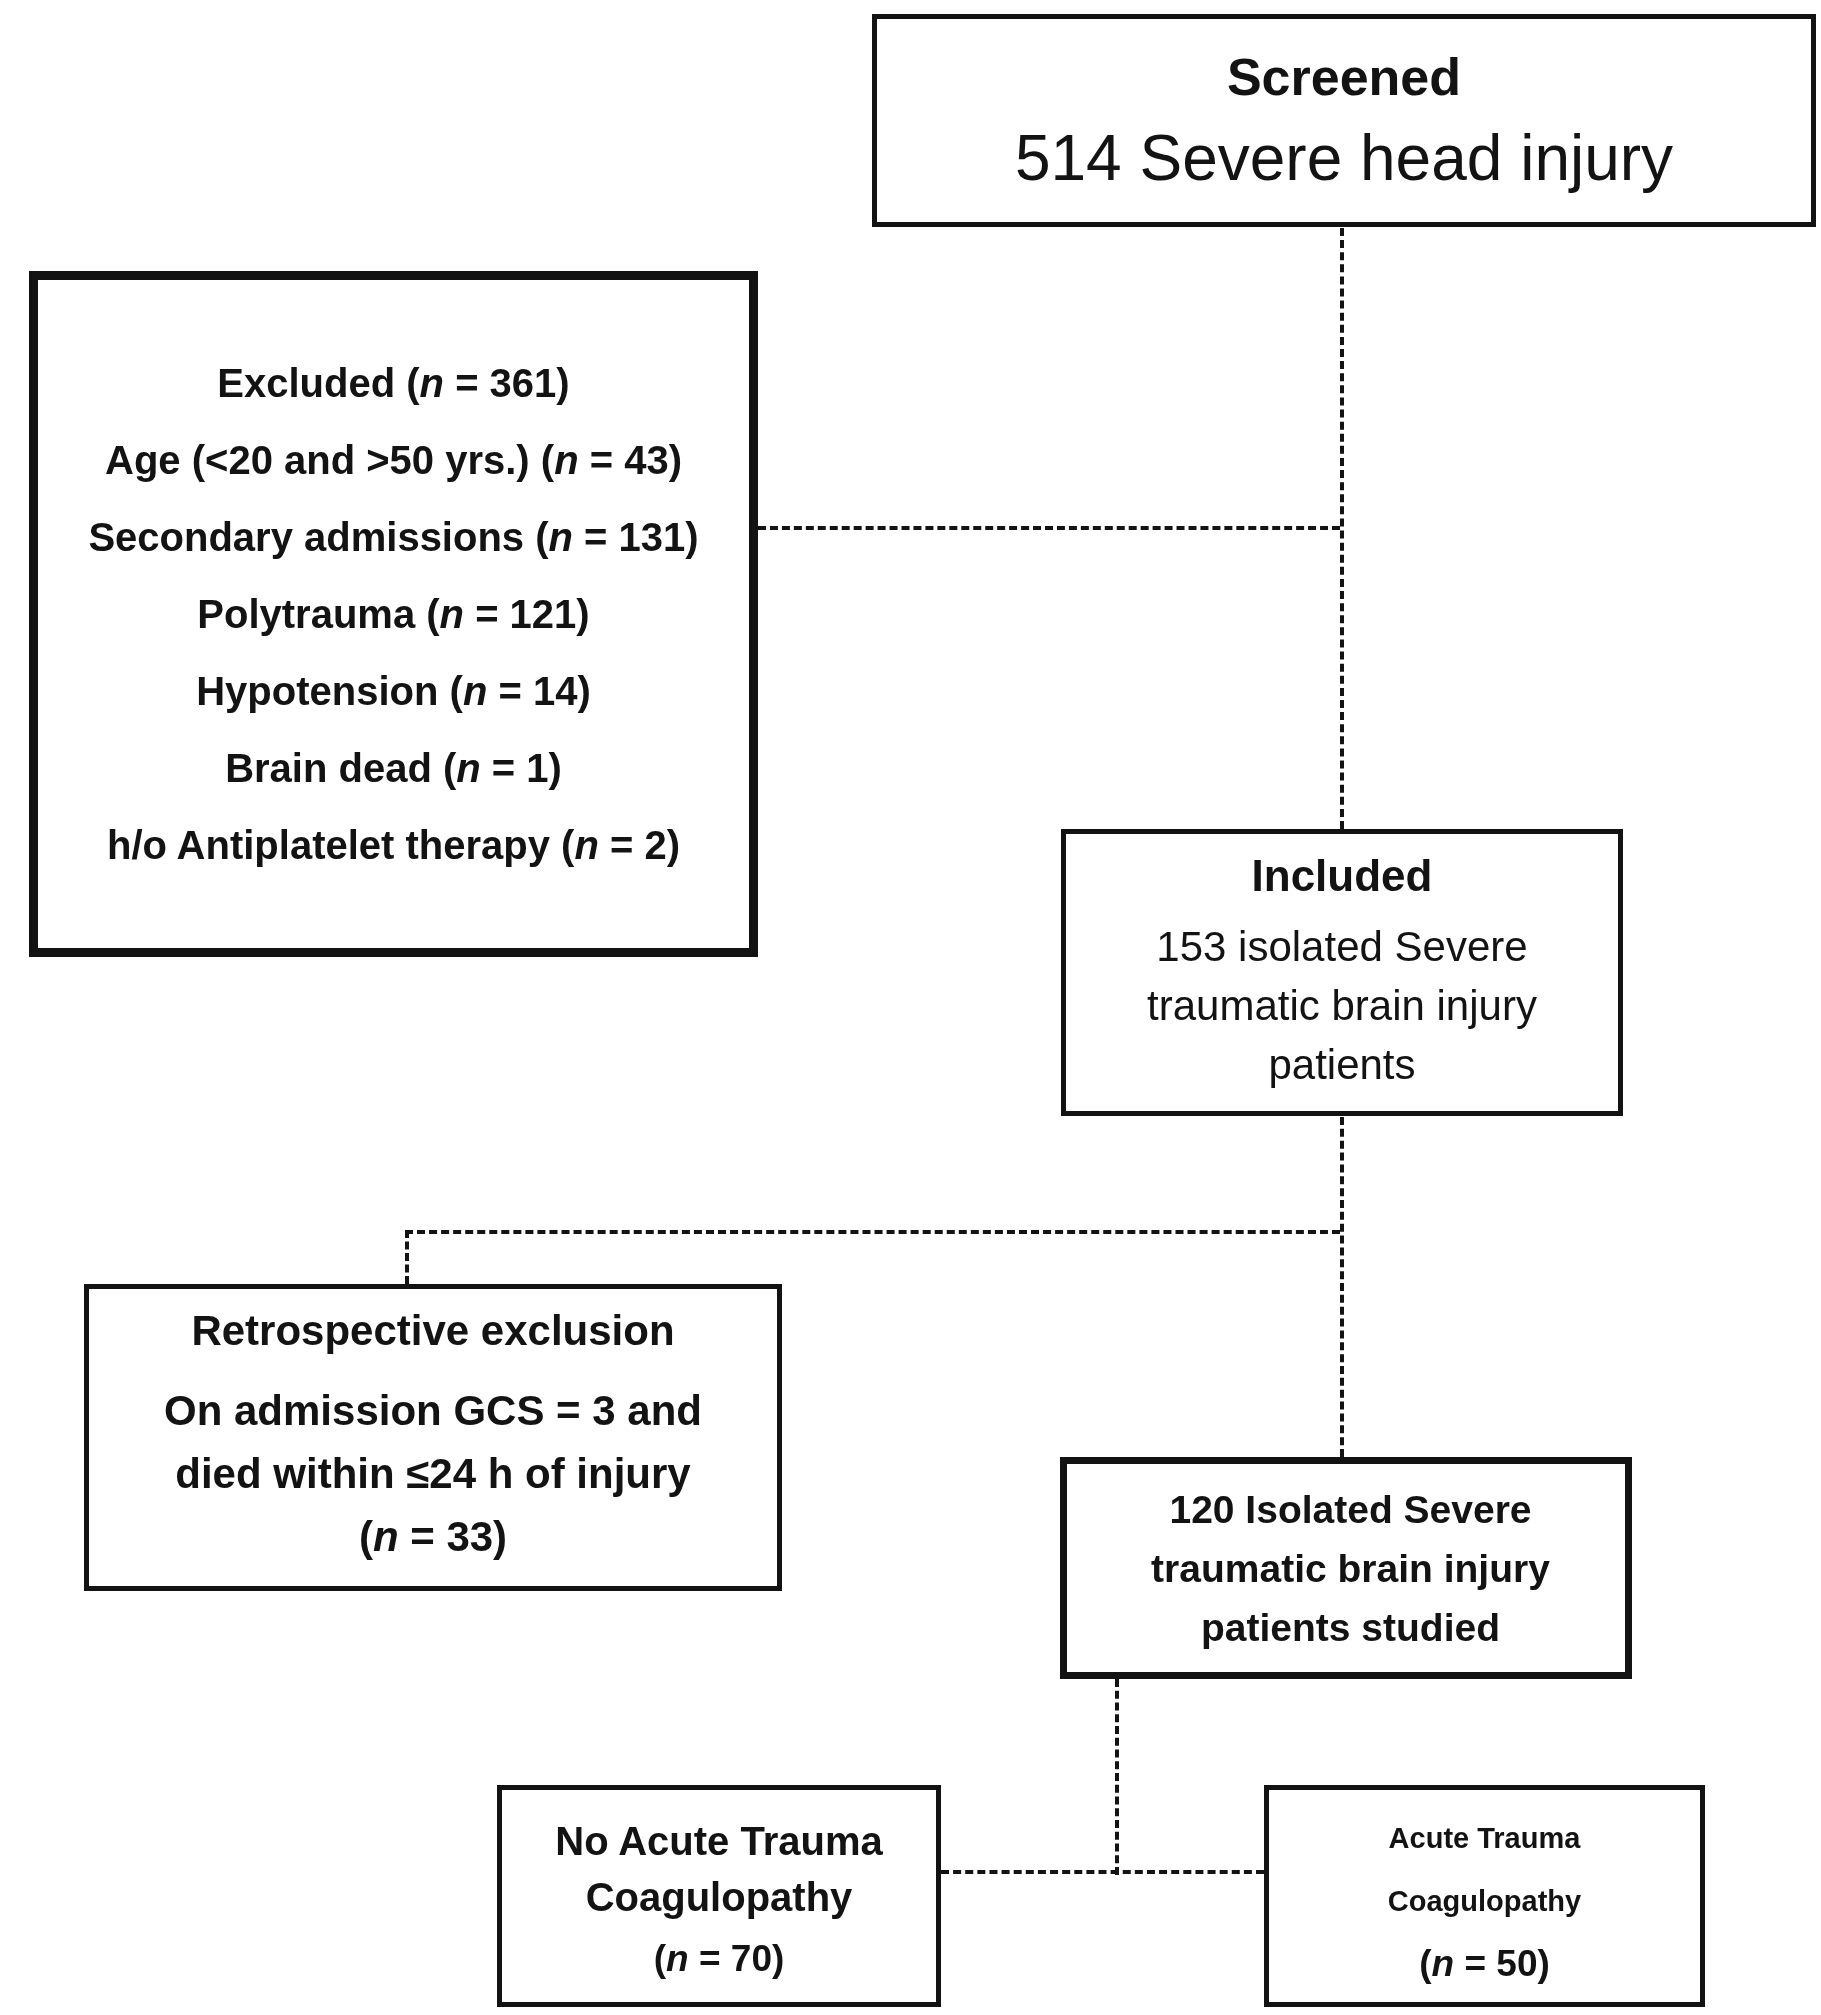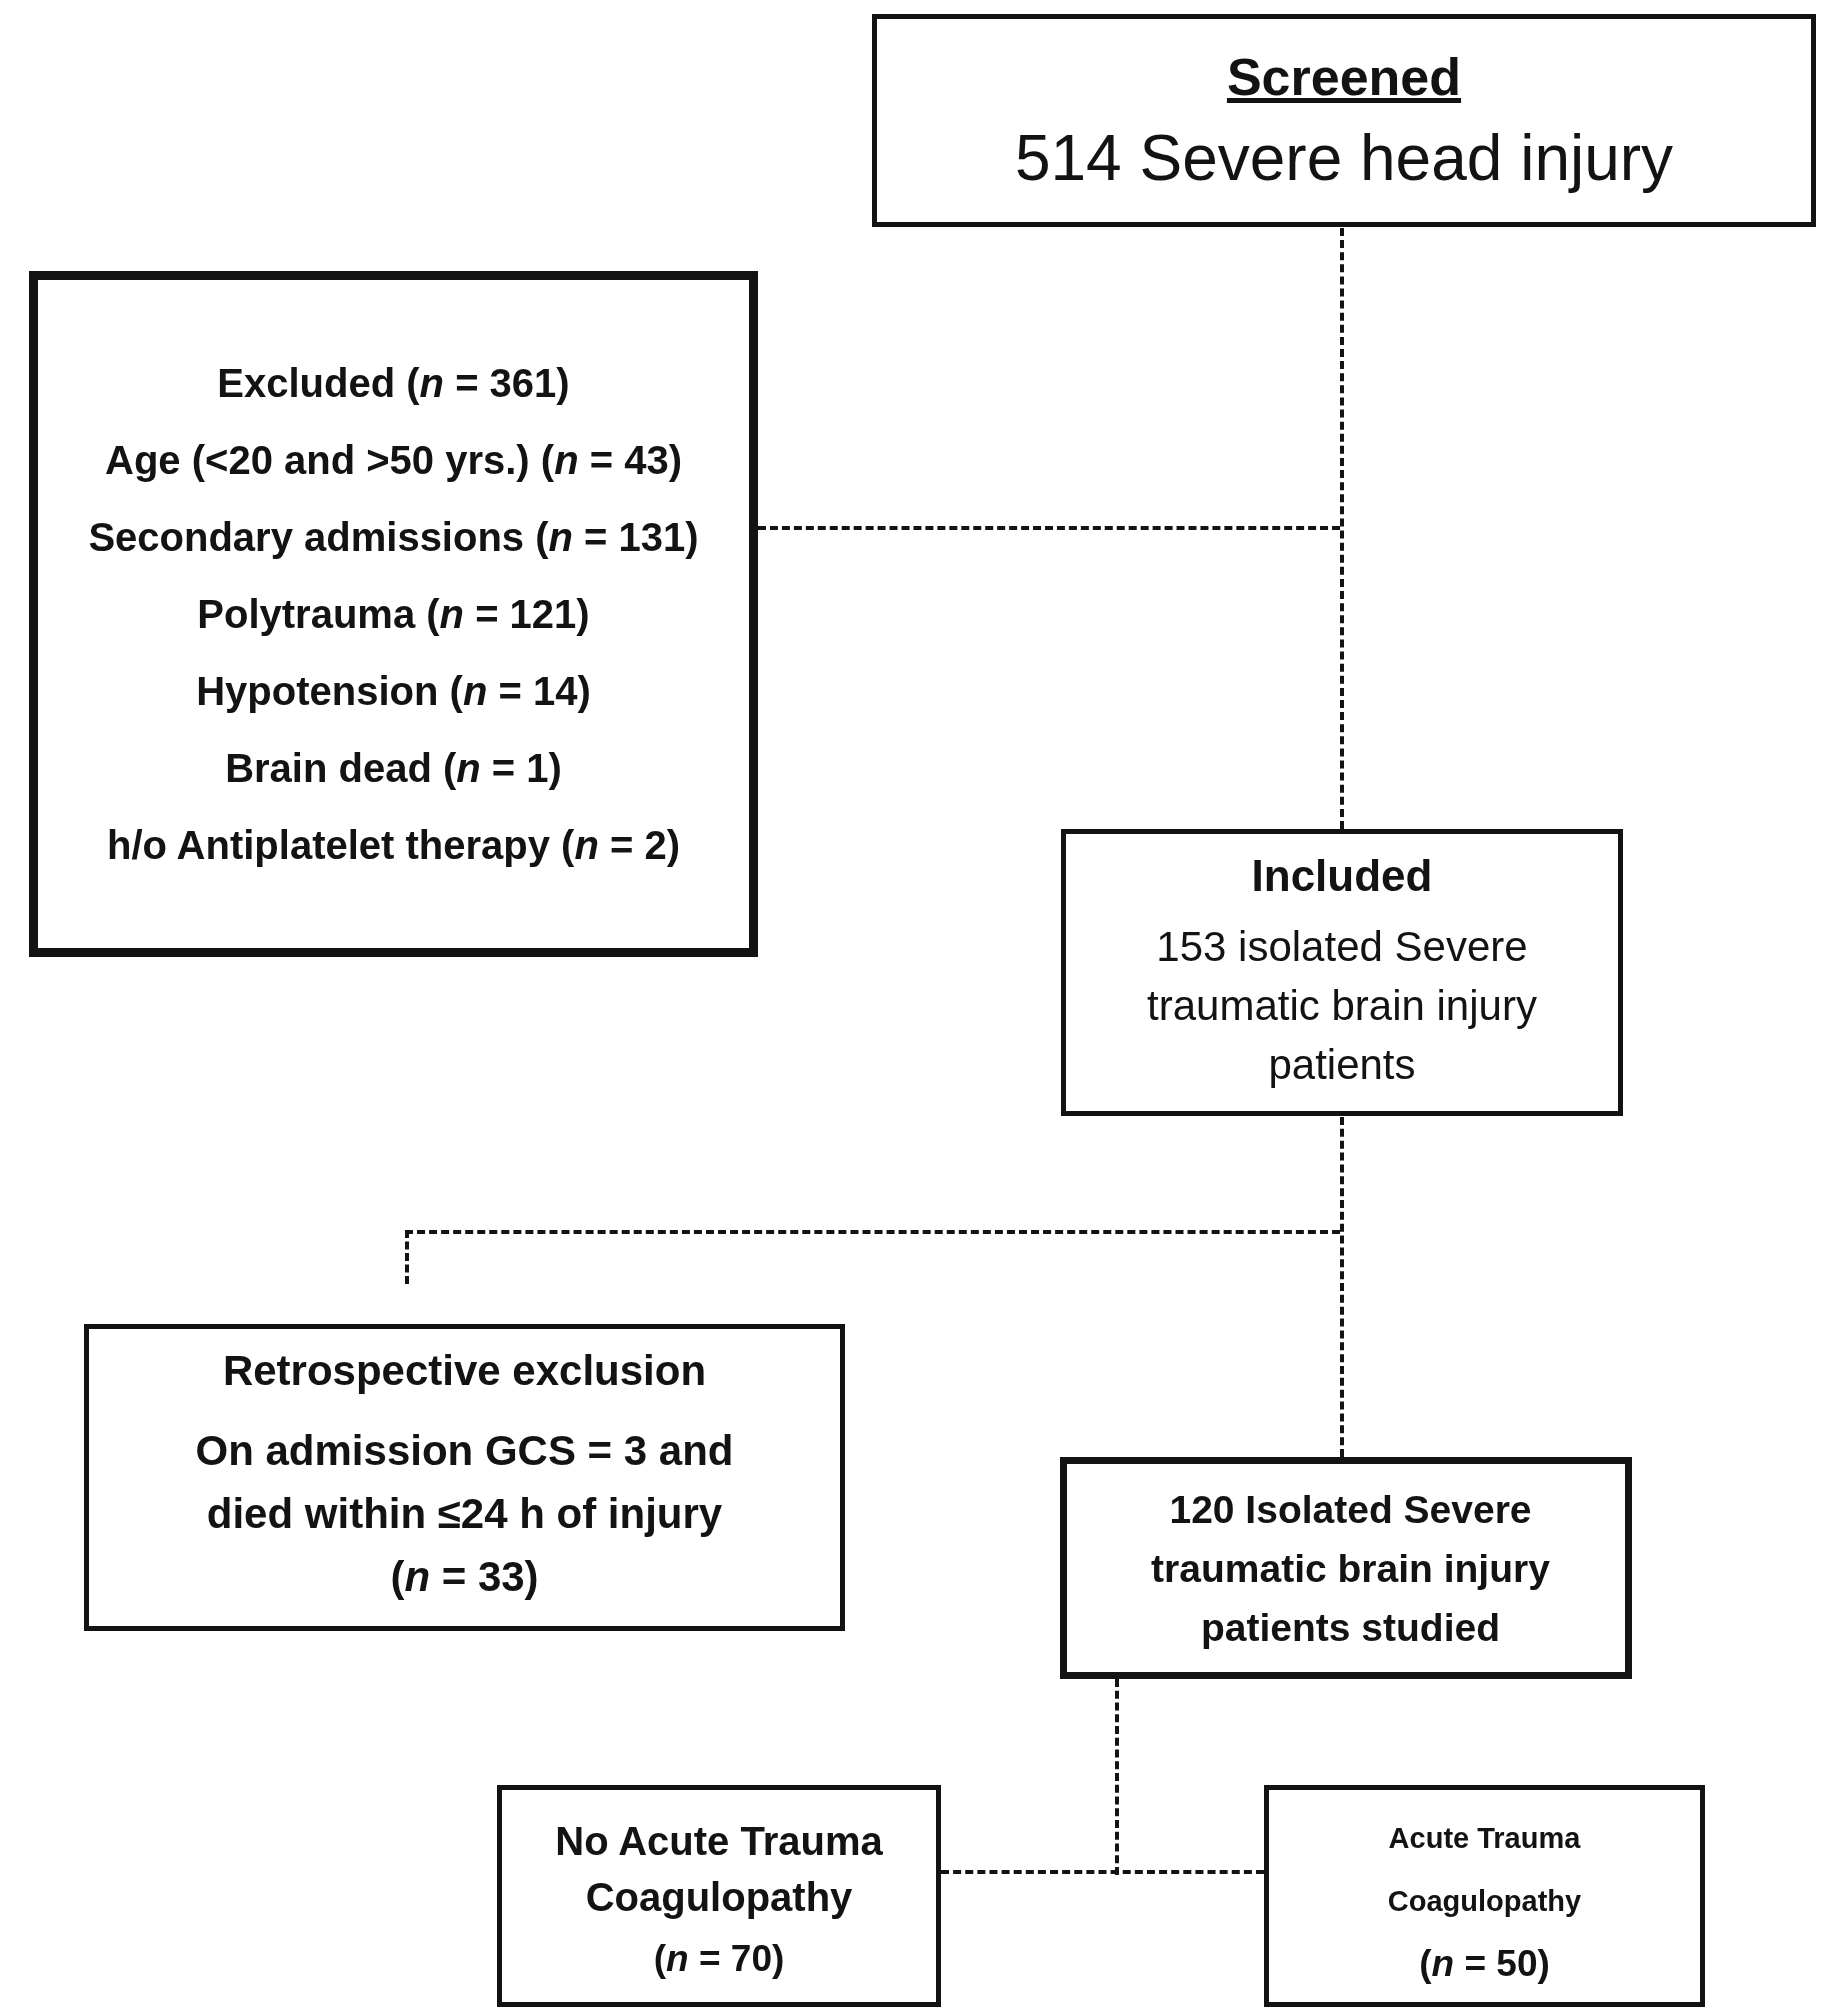--- a/index.html
+++ b/index.html
@@ -13,33 +13,33 @@
   .box {
     position:absolute; background:var(--bg); border-style:solid; border-color:var(--ink);
     display:flex; flex-direction:column; align-items:center; justify-content:center;
     text-align:center;
   }
   .line { white-space:nowrap; }
   i { font-style:italic; }
 
   
   .screened { left:872px; top:14.4px; width:944px; height:213px; border-width:5.9px; }
-  .screened .title { font-size:52px; font-weight:700; line-height:1.1;text-decoration:underline; }
+  .screened .title { font-size:52px; font-weight:700; line-height:1.1; }
   .screened .body  { font-size:64px; font-weight:400; margin-top:17px; line-height:1.1; }
 
   .excluded { left:29px; top:271px; width:729px; height:686px; border-width:9.1px; }
   .excluded .body { font-size:40px; font-weight:700; }
   .excluded .body .line { line-height:77px; }
 
   .included { left:1061px; top:829px; width:562px; height:287px; border-width:5.2px; }
   .included .title { font-size:44px; font-weight:700; line-height:1.15; margin-bottom:15.7px; }
   .included .body  { font-size:42px; font-weight:400; }
   .included .body .line { line-height:59px; }
 
-  .retrospective { left:84px; top:1284px; width:761px; height:307px; border-width:5.9px;margin-top:40px; }
+  .retrospective { left:84px; top:1284px; width:698px; height:307px; border-width:5.9px; }
   .retrospective .title { font-size:42px; font-weight:700; line-height:1.15; margin-bottom:23.5px; }
   .retrospective .body  { font-size:42px; font-weight:700; }
   .retrospective .body .line { line-height:63px; }
 
   .studied { left:1060px; top:1457px; width:572px; height:222px; border-width:7.2px;padding-left:9px; }
   .studied .body { font-size:39px; font-weight:700; }
   .studied .body .line { line-height:59px; }
 
   .noatc { left:497px; top:1785px; width:444px; height:222px; border-width:5.9px; }
   .noatc .body { font-size:40px; font-weight:700; }

